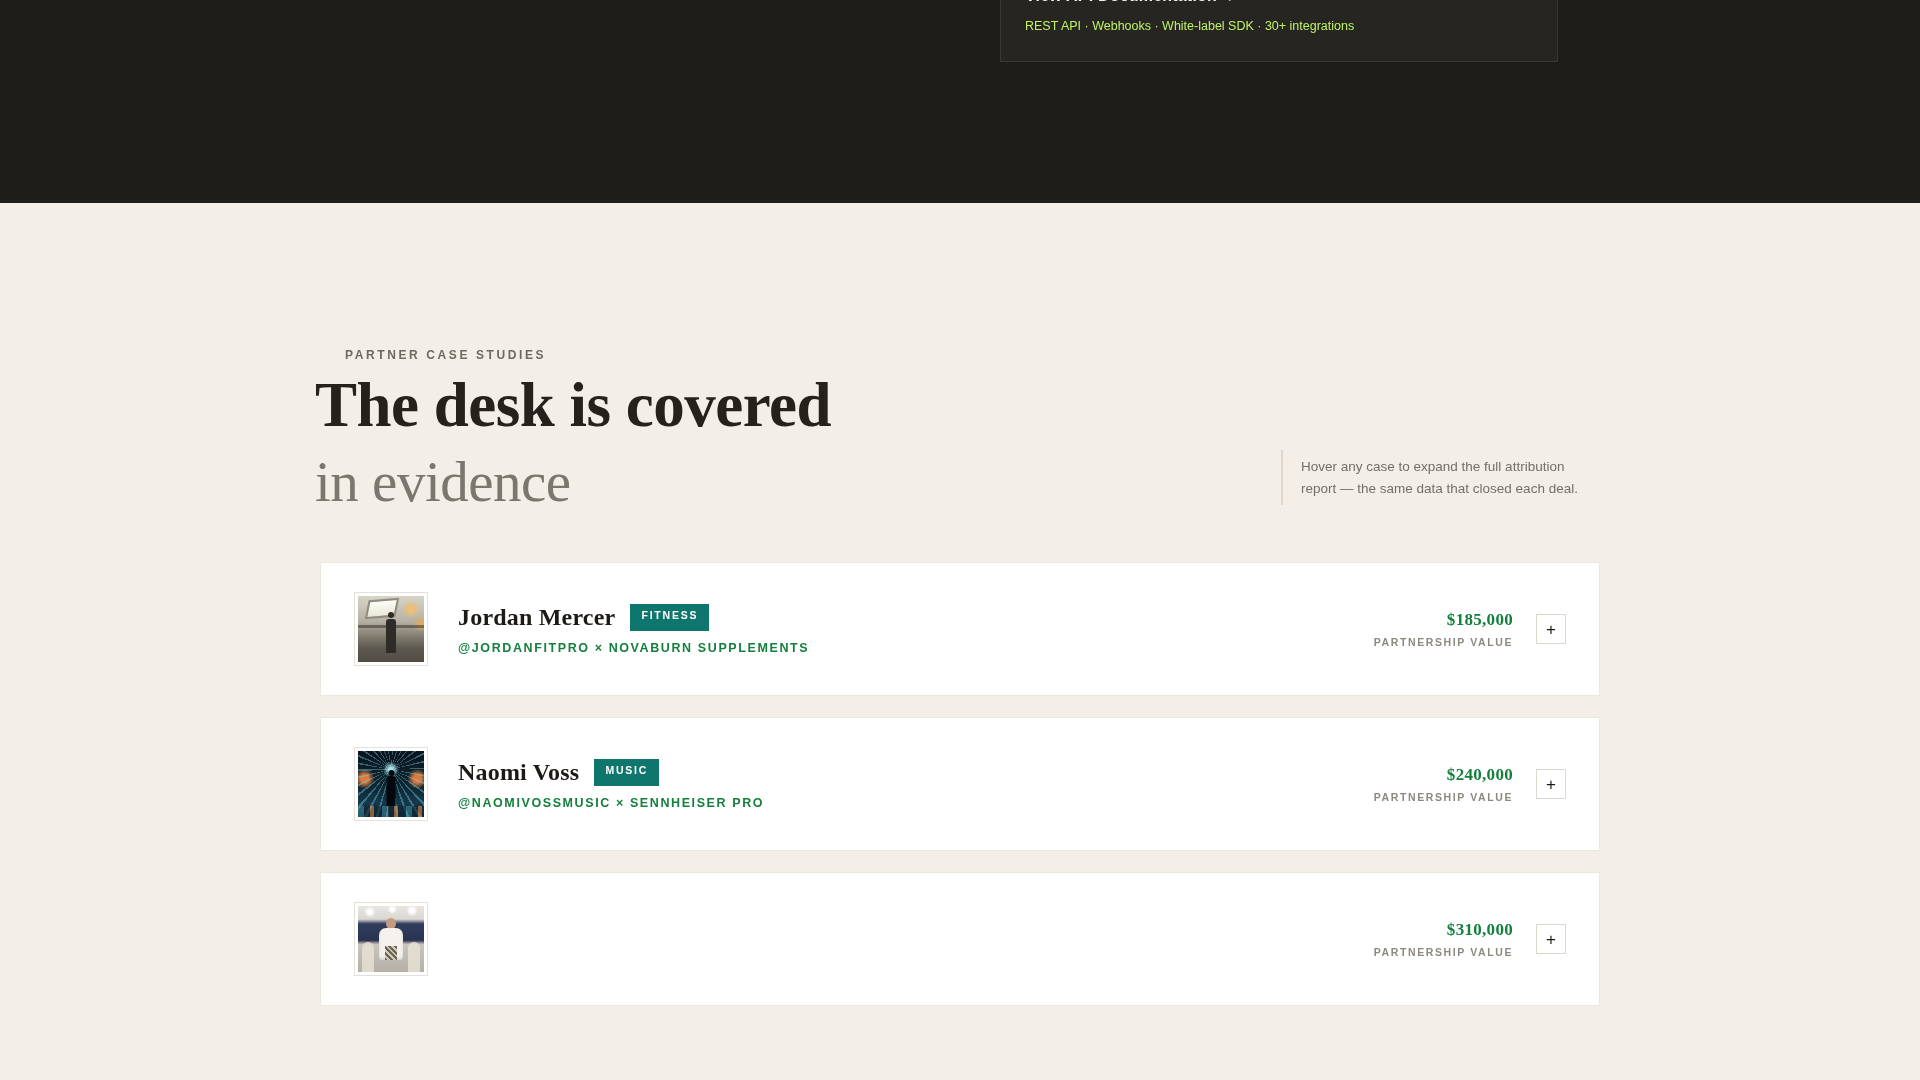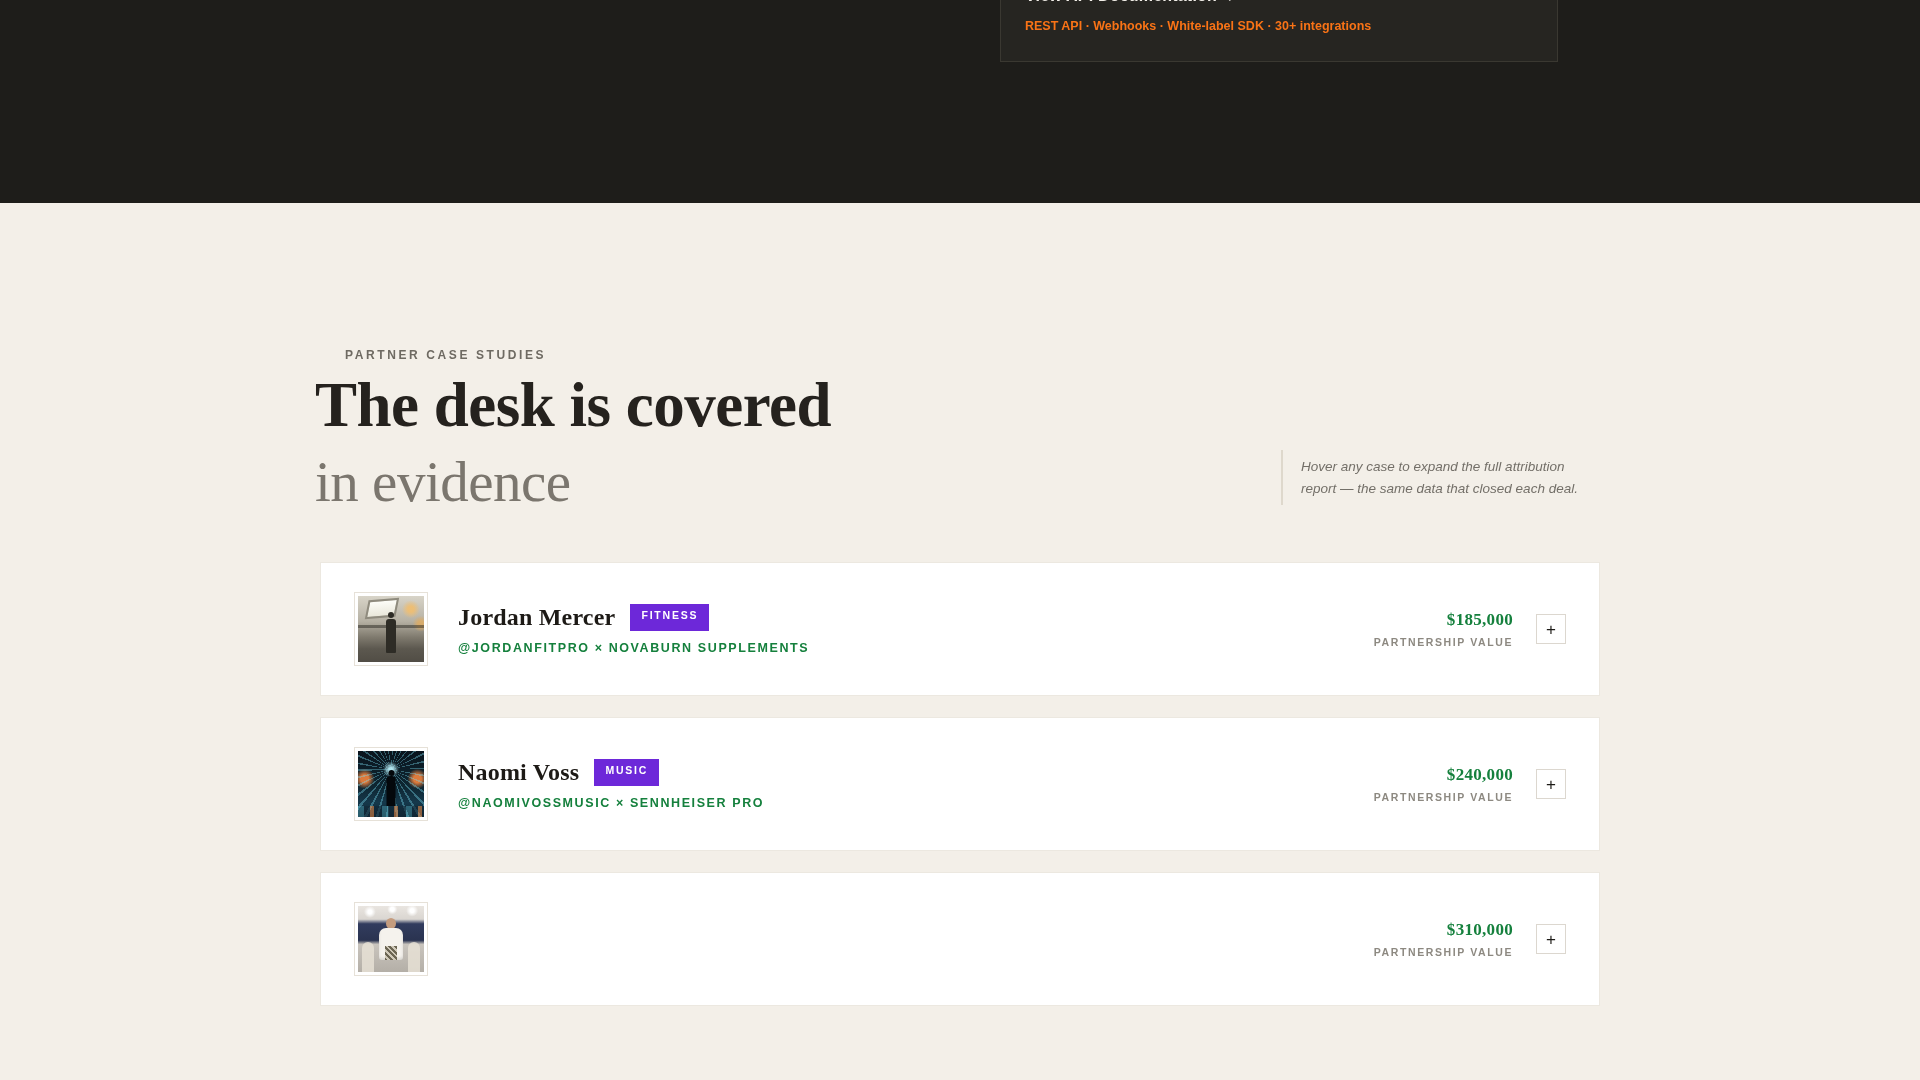--- a/index.html
+++ b/index.html
@@ -6,31 +6,31 @@
   body{font-family:"Liberation Sans",sans-serif;background:#f3efe8;}
   .page{position:relative;width:1920px;height:1080px;overflow:hidden;background:#f3efe8;}
 
   
   .hero{position:absolute;left:0;top:0;width:1920px;height:203px;background:#1e1d1a;overflow:hidden;}
   .api-card{position:absolute;left:1000px;top:-45px;width:558px;box-sizing:border-box;
     background:#262521;border:1px solid #3a3831;padding:28px 24px 27px 24px;}
   .api-link{display:flex;align-items:center;gap:10px;color:#f2efe9;font-size:16px;font-weight:bold;
     letter-spacing:.2px;line-height:24px;cursor:pointer;}
   .api-arrow{font-size:14px;font-weight:bold;color:#f2efe9;}
-  .api-features{margin-top:10px;color:#f97316;font-size:12.5px;line-height:16px;font-weight:bold;}
+  .api-features{margin-top:10px;color:#bef264;font-size:12.5px;line-height:16px;}
 
   
   .eyebrow{position:absolute;left:345px;top:348px;color:#6e6a62;font-size:12px;font-weight:bold;
     letter-spacing:2.6px;}
   .heading{position:absolute;left:315px;top:374px;font-family:"Liberation Serif",serif;line-height:1;}
   .heading .bold-line{font-weight:bold;font-size:63px;color:#25221e;letter-spacing:-.5px;}
   .heading .italic-line{font-size:57px;color:#7b766e;margin-top:16px;letter-spacing:-.5px;}
 
   .hint{position:absolute;left:1281px;top:450px;width:300px;border-left:2px solid #ded8cc;
-    padding:6px 0 6px 18px;color:#736f68;font-size:13.5px;line-height:21.5px;font-style:italic;}
+    padding:6px 0 6px 18px;color:#736f68;font-size:13.5px;line-height:21.5px;}
 
   
   .cases{position:absolute;left:320px;top:562px;width:1280px;}
   .case-card{box-sizing:border-box;height:134px;margin-bottom:21px;background:#ffffff;
     border:1px solid #ece8e0;display:flex;align-items:center;padding:0 33px;cursor:pointer;}
   .thumb-frame{flex:0 0 auto;background:#fff;border:1px solid #e6e1d8;padding:3px;width:66px;height:66px;}
   .thumb{width:66px;height:66px;position:relative;overflow:hidden;}
 
   
   .thumb-gym{background:
@@ -73,21 +73,21 @@
   .thumb-fashion .person .head{position:absolute;left:50%;top:0;transform:translateX(-50%);
     width:10px;height:11px;border-radius:50%;background:#c49c7e;}
   .thumb-fashion .person .blazer{position:absolute;left:0;top:10px;width:24px;height:32px;
     background:#f5f2ed;border-radius:7px 7px 3px 3px;box-shadow:inset 0 -2px 3px rgba(0,0,0,.12);}
   .thumb-fashion .person .dress{position:absolute;left:6px;top:28px;width:12px;height:14px;
     background:repeating-linear-gradient(45deg,#6b6553 0 2px,#cfc8b8 2px 4px);}
 
   .case-main{margin-left:30px;}
   .name-row{display:flex;}
   .case-name{font-family:"Liberation Serif",serif;font-weight:bold;font-size:24px;color:#1d1a16;letter-spacing:.2px;}
-  .badge{margin-left:15px;background:#6d28d9;color:#ffffff;font-size:10.5px;font-weight:bold;
+  .badge{margin-left:15px;background:#0f766e;color:#ffffff;font-size:10.5px;font-weight:bold;
     letter-spacing:1.8px;padding:5px 11px 4px 11px;}
   .pairing{margin-top:10px;color:#15803d;font-size:12.5px;font-weight:bold;letter-spacing:1.6px;}
 
   .case-value{margin-left:auto;text-align:right;}
   .amount{font-family:"Liberation Serif",serif;font-weight:bold;font-size:17px;color:#15803d;letter-spacing:.3px;}
   .value-label{margin-top:6px;color:#8d8981;font-size:10.5px;font-weight:bold;letter-spacing:1.6px;padding-left:32px;}
 
   .plus-btn{flex:0 0 auto;margin-left:23px;width:30px;height:30px;box-sizing:border-box;
     background:#ffffff;border:1px solid #dcd7cf;color:#1d1b17;font-size:17px;line-height:1;
     display:flex;align-items:center;justify-content:center;cursor:pointer;padding:0;}

